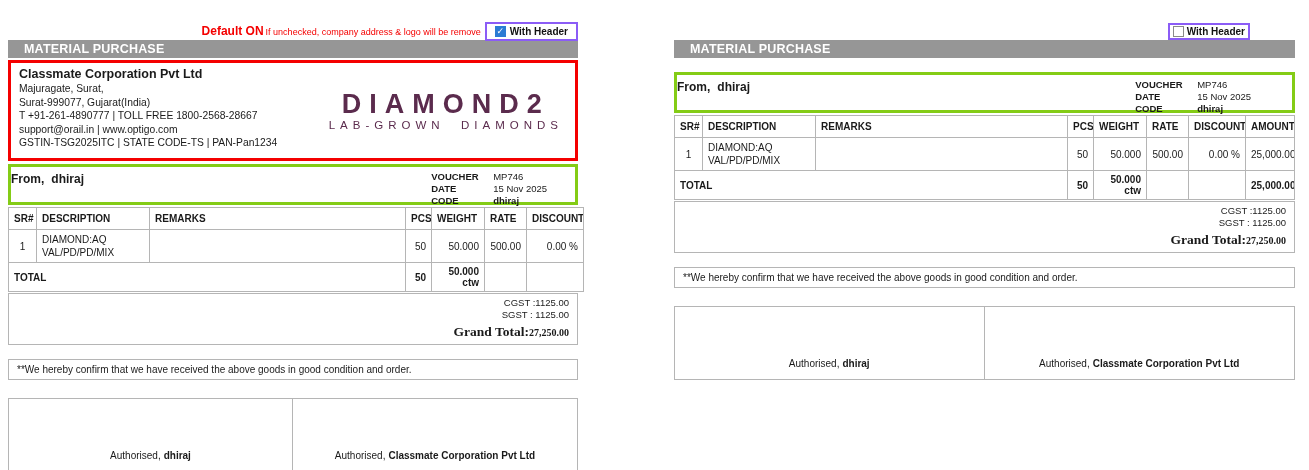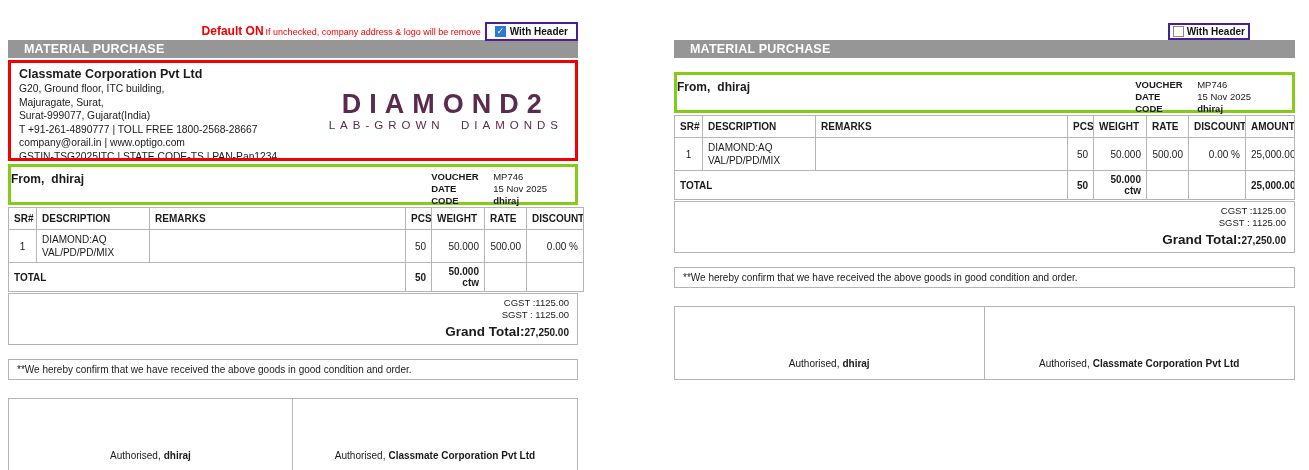--- a/index.html
+++ b/index.html
@@ -6,21 +6,21 @@
   html,body { width:1309px; height:470px; background:#ffffff; overflow:hidden;
               font-family:"Liberation Sans", sans-serif; color:#1a1a1a; }
   .doc { position:absolute; top:22px; }
   .doc-left  { left:8px;   width:570px; }
   .doc-right { left:674px; width:621px; }
 
   
   .toggle-row { height:18px; display:flex; justify-content:flex-end; align-items:center; gap:4px; }
   .default-note { color:#f40000; white-space:nowrap; font-size:9px; }
   .default-note b { font-size:12px; font-weight:700; margin-right:2px; }
-  .toggle-box { border:2px solid #4c1d95; display:flex; align-items:center; gap:4px;
+  .toggle-box { border:2px solid #8b5cf6; display:flex; align-items:center; gap:4px;
                 padding:2px 8px; background:#fff; }
   .toggle-box.tight { padding:1px 3px; gap:3px; margin-right:45px; }
   .toggle-box .cb { width:11px; height:11px; border:1px solid #8a8a8a; background:#fff;
                     display:inline-flex; align-items:center; justify-content:center;
                     font-size:9px; line-height:1; color:#fff; }
   .toggle-box .cb.checked { background:#2b7bd4; border-color:#2b7bd4; }
   .toggle-box .cb.checked::after { content:"✓"; }
   .toggle-label { font-size:10px; font-weight:700; color:#111; white-space:nowrap; }
 
   
@@ -57,21 +57,21 @@
   th.r, td.r { text-align:right; }
   th.c, td.c { text-align:center; }
   td.desc { white-space:pre-line; line-height:13px; }
   tr.item-row td { height:30px; }
   tr.total-row td { font-weight:700; }
   td.total-label { font-size:13px; font-weight:700; padding:4px 5px; }
 
   
   .tax-box { margin-top:1px; border:1px solid #b5b5b5; padding:3px 8px 4px; text-align:right; }
   .tax-line { font-size:9.5px; line-height:12px; }
-  .grand-line { margin-top:1px; }
+  .grand-line { margin-top:1px;font-family:Liberation Serif, serif; }
   .grand-label { font-size:13.5px; font-weight:700; }
   .grand-value { font-size:10px; font-weight:700; }
 
   
   .confirm-box { margin-top:14px; border:1px solid #b5b5b5; padding:4px 8px; font-size:10px; }
 
   
   .sign-row { margin-top:18px; display:flex; }
   .sign-cell { width:50%; height:74px; border:1px solid #b5b5b5; display:flex;
                align-items:flex-end; justify-content:center; padding-bottom:10px;
@@ -88,25 +88,24 @@
     <label class="toggle-box">
       <span class="cb checked"></span>
       <span class="toggle-label">With Header</span>
     </label>
   </div>
 
   <div class="title-bar">MATERIAL PURCHASE</div>
 
   <div class="company-box">
     <div class="company-name">Classmate Corporation Pvt Ltd</div>
-    <div class="company-line">G20, Ground floor, ITC building,</div>
     <div class="company-line">Majuragate, Surat,</div>
     <div class="company-line">Surat-999077, Gujarat(India)</div>
     <div class="company-line">T +91-261-4890777 | TOLL FREE 1800-2568-28667</div>
-    <div class="company-line">company@orail.in | www.optigo.com</div>
+    <div class="company-line">support@orail.in | www.optigo.com</div>
     <div class="company-line">GSTIN-TSG2025ITC | STATE CODE-TS | PAN-Pan1234</div>
     <div class="logo">
       <div class="logo-brand">DIAMOND2</div>
       <div class="logo-tagline">LAB-GROWN  DIAMONDS</div>
     </div>
   </div>
 
   <div class="from-box">
     <div class="from-line"><span>From,</span><span class="from-name">dhiraj</span></div>
     <div class="voucher">

